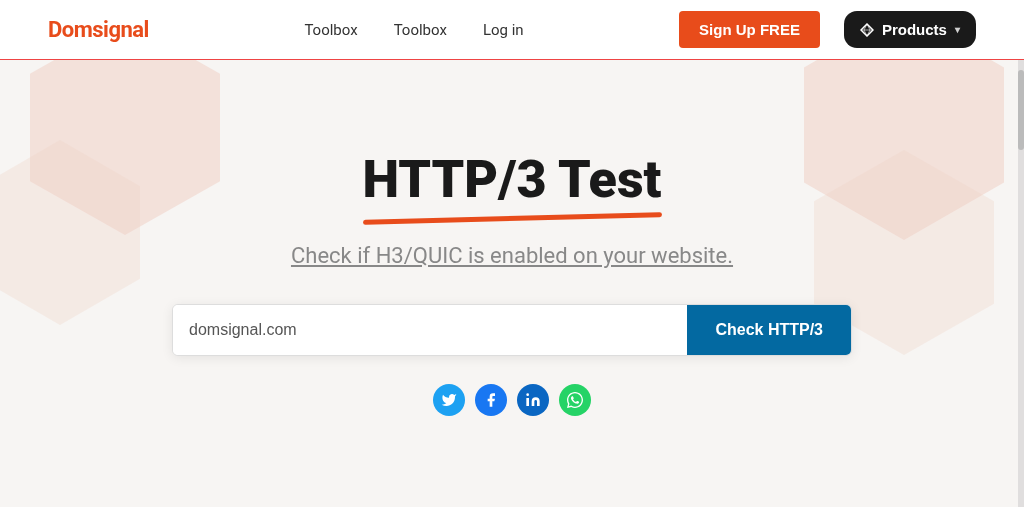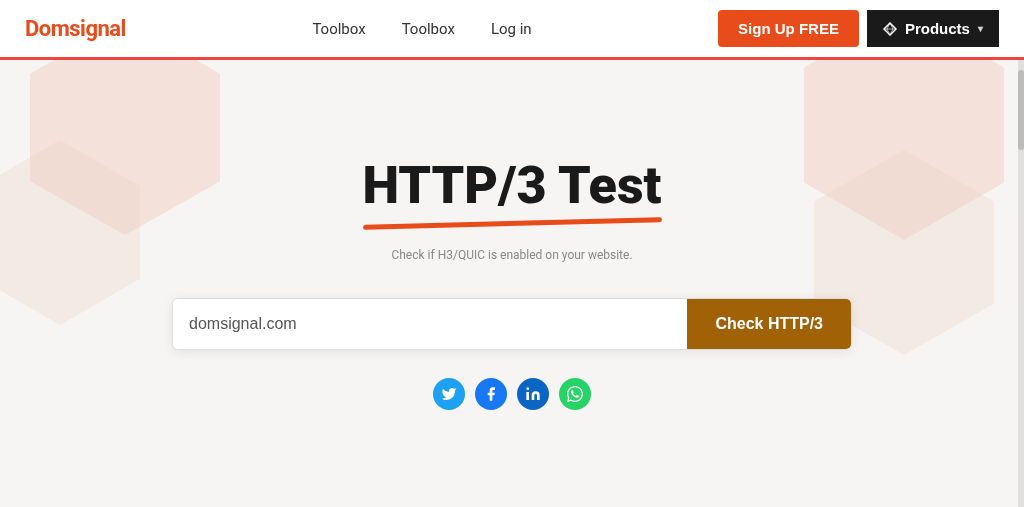--- a/index.html
+++ b/index.html
@@ -12,22 +12,22 @@
       position: relative;
     }
 
     
     nav {
       background: #fff;
       height: 60px;
       display: flex;
       align-items: center;
       justify-content: space-between;
-      padding: 0 25px;
-      border-bottom: 3px solid #ef4444;
+      padding: 0 48px;
+      border-bottom: 1px solid #ef4444;
       position: relative;
       z-index: 10;
     }
     .logo {
       font-size: 22px;
       font-weight: 700;
       color: #222;
       letter-spacing: -0.5px;
     }
     .logo span {
@@ -40,38 +40,38 @@
     }
     .nav-link {
       font-size: 15px;
       color: #333;
       text-decoration: none;
       cursor: pointer;
     }
     .nav-actions {
       display: flex;
       align-items: center;
-      gap: 8px;
+      gap: 24px;
     }
     .btn-signup {
       background: #e84c1b;
       color: #fff;
       border: none;
       padding: 10px 20px;
       border-radius: 4px;
       font-size: 15px;
       font-weight: 600;
       cursor: pointer;
     }
     .btn-products {
       background: #1a1a1a;
       color: #fff;
       border: none;
       padding: 10px 16px;
-      border-radius: 0;
+      border-radius: 13px;
       font-size: 15px;
       font-weight: 600;
       cursor: pointer;
       display: flex;
       align-items: center;
       gap: 8px;
     }
     .btn-products .chevron {
       font-size: 10px;
       opacity: 0.8;
@@ -144,24 +144,25 @@
       position: absolute;
       bottom: -4px;
       left: 0;
       width: 100%;
       height: 5px;
       background: #e84c1b;
       border-radius: 3px;
       transform: rotate(-1.5deg);
     }
     .subtitle {
-      font-size: 12px;
+      font-size: 22px;
       color: #888;
       margin-top: 18px;
       margin-bottom: 36px;
+      text-decoration: underline;
     }
 
     
     .search-bar {
       display: flex;
       align-items: center;
       max-width: 680px;
       margin: 0 auto 28px;
       border-radius: 6px;
       overflow: hidden;
@@ -172,21 +173,21 @@
     .search-input {
       flex: 1;
       border: none;
       outline: none;
       font-size: 16px;
       color: #555;
       padding: 16px 16px;
       background: #fff;
     }
     .check-btn {
-      background: #a16207;
+      background: #0369a1;
       color: #fff;
       border: none;
       padding: 16px 28px;
       font-size: 16px;
       font-weight: 700;
       cursor: pointer;
       white-space: nowrap;
       text-align: center;
     }
 

